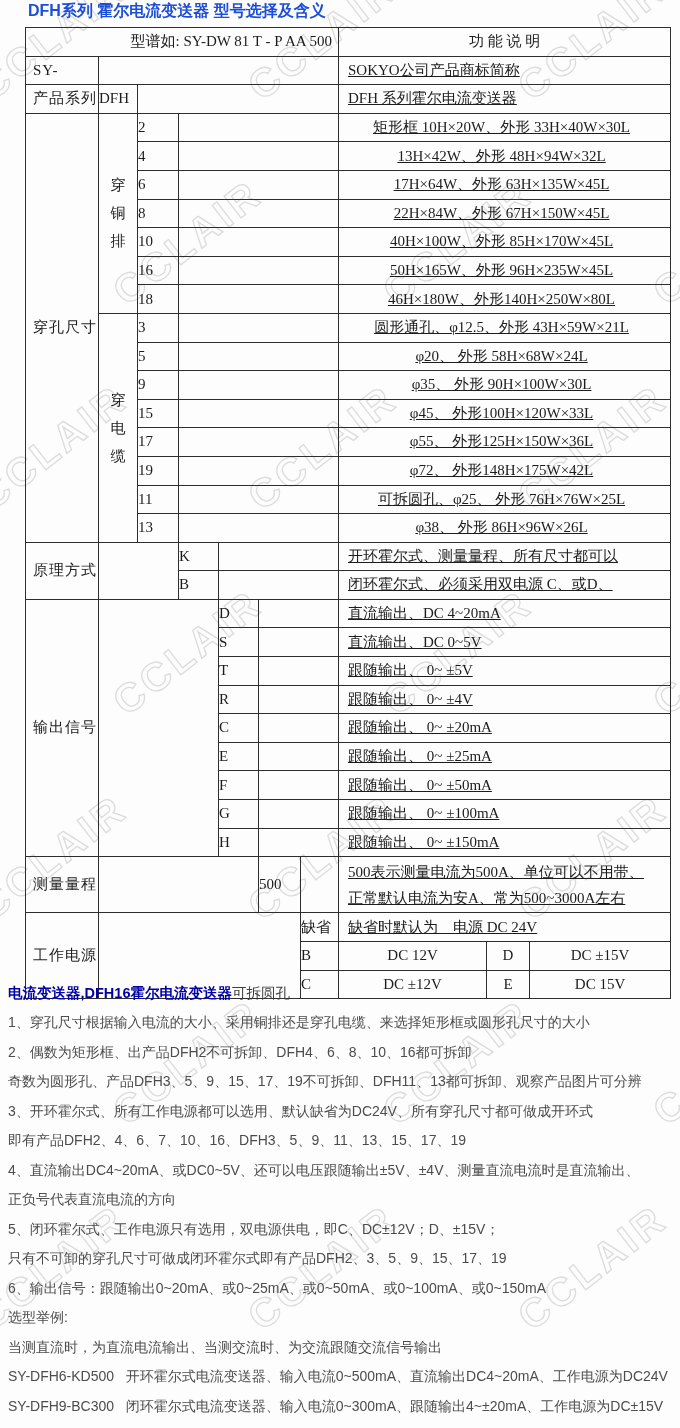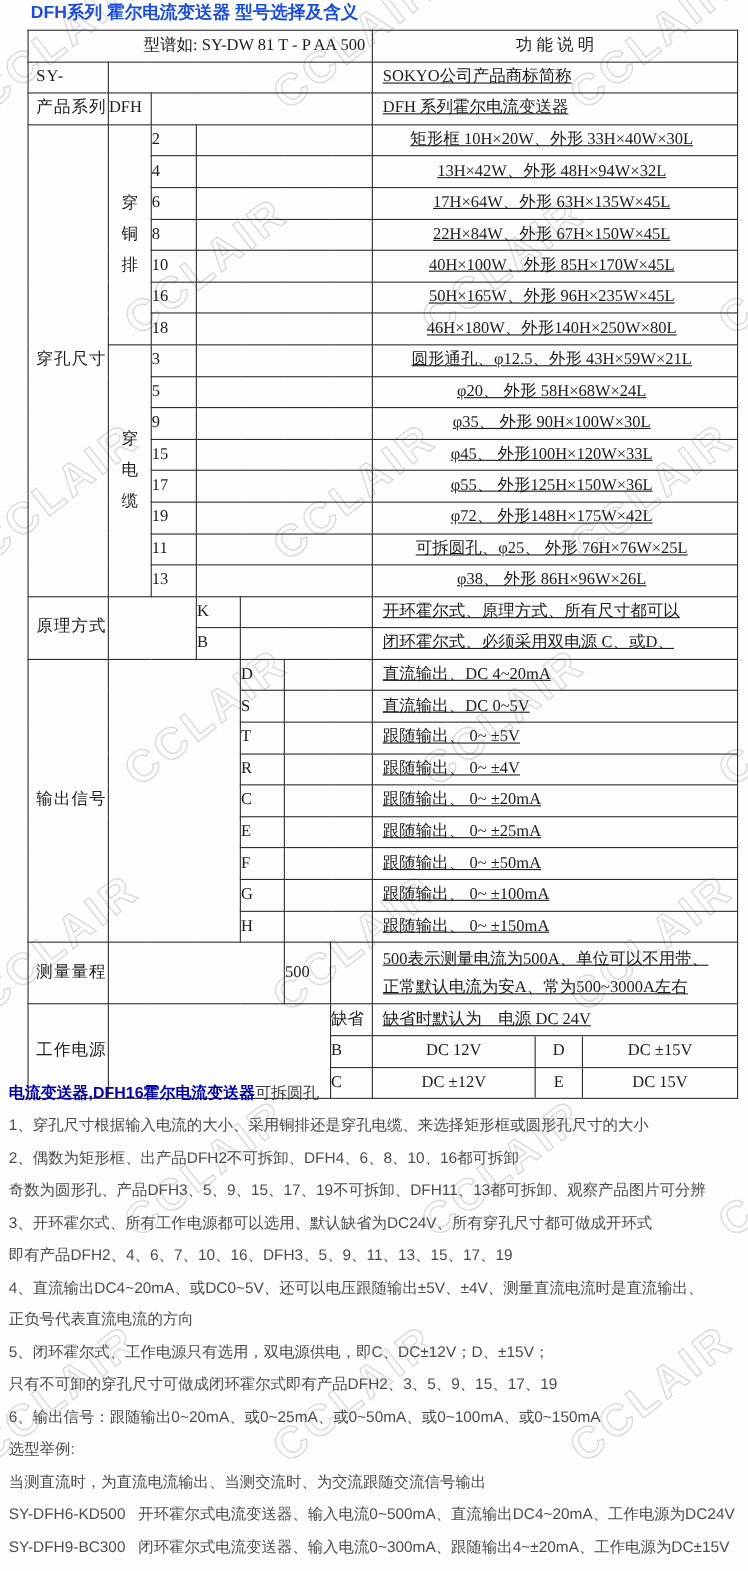--- a/index.html
+++ b/index.html
@@ -194,21 +194,21 @@
         <td class="code">13</td>
         <td colspan="4"></td>
         <td class="desc ra">φ38、 外形 86H×96W×26L</td>
       </tr>
 
       <tr>
         <td class="lbl" rowspan="2">原理方式</td>
         <td rowspan="2" colspan="2"></td>
         <td class="code">K</td>
         <td colspan="3"></td>
-        <td class="desc">开环霍尔式、原理方式、所有尺寸都可以</td>
+        <td class="desc">开环霍尔式、测量量程、所有尺寸都可以</td>
       </tr>
       <tr>
         <td class="code">B</td>
         <td colspan="3"></td>
         <td class="desc">闭环霍尔式、必须采用双电源 C、或D、</td>
       </tr>
 
       <tr>
         <td class="lbl" rowspan="9">输出信号</td>
         <td rowspan="9" colspan="3"></td>

